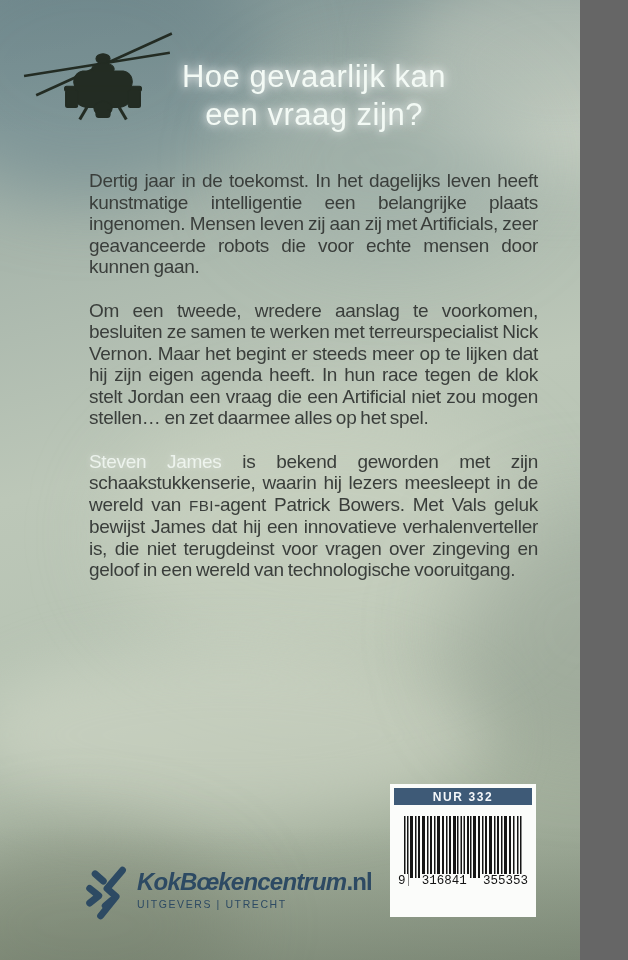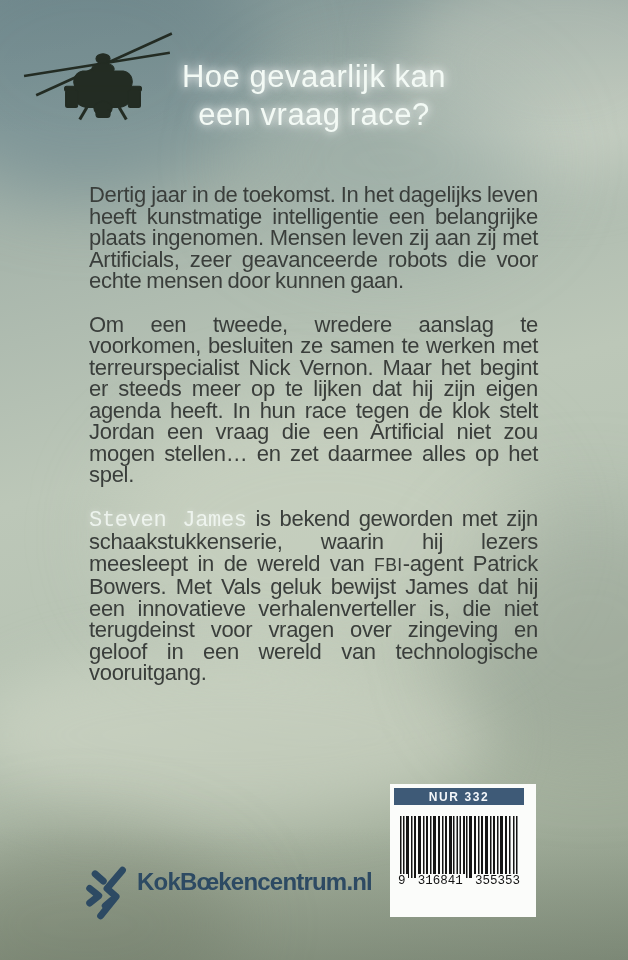--- a/index.html
+++ b/index.html
@@ -1,17 +1,17 @@
 <!DOCTYPE html>
 <html><head>
 <meta charset="utf-8">
 <style>
   html,body{margin:0;padding:0;background:#666;}
   .page{
-    position:relative;width:628px;height:960px;overflow:hidden;
+    position:relative;width:580px;height:960px;overflow:hidden;
     font-family:"Liberation Sans",sans-serif;
     background:
       linear-gradient(165deg,#8da3a4 0%,#a7b5ab 22%,#bcc7b8 45%,#b7c3b3 62%,#a6b29f 82%,#909d8b 100%);
   }
   .cloud{position:absolute;border-radius:50%;filter:blur(30px);pointer-events:none;}
   .c1{left:-90px;top:-70px;width:360px;height:270px;background:rgba(104,132,139,0.55);filter:blur(36px);}
   .c2{left:400px;top:-50px;width:320px;height:230px;background:rgba(212,219,205,0.60);}
   .c3{left:110px;top:400px;width:430px;height:270px;background:rgba(211,217,199,0.45);filter:blur(40px);}
   .c4{left:-30px;top:650px;width:520px;height:170px;background:rgba(216,222,205,0.50);}
   .c5{left:-70px;top:830px;width:310px;height:190px;background:rgba(116,127,108,0.38);filter:blur(38px);}
@@ -21,43 +21,43 @@
     background:linear-gradient(to bottom,rgba(70,92,97,0.18) 0%,transparent 14%,transparent 86%,rgba(78,88,70,0.30) 100%);}
 
   .heli{position:absolute;left:20px;top:28px;width:162px;height:94px;opacity:0.96;filter:blur(0.4px);}
 
   .tagline{position:absolute;left:0;top:58px;width:628px;text-align:center;
     font-size:31px;line-height:38px;font-weight:400;letter-spacing:0.5px;
     color:#f3faf5;
     text-shadow:0 0 9px rgba(255,255,255,0.95),0 0 22px rgba(255,255,255,0.55);}
 
   .copy{position:absolute;left:89px;top:170px;width:449px;
-    font-size:22px;line-height:21.5px;letter-spacing:-0.3px;word-spacing:-1px;
-    color:#3a3e3b;text-align:justify;margin-top:14px;}
+    font-size:19px;line-height:21.5px;letter-spacing:-0.3px;word-spacing:-1px;
+    color:#3a3e3b;text-align:justify;}
   .copy p{margin:0 0 22px 0;}
   .copy p.bio{margin-top:19px;}
-  .author{color:rgba(243,249,245,0.85);text-shadow:0 0 6px rgba(255,255,255,0.45);font-family:Liberation Mono, monospace;}
+  .author{color:rgba(243,249,245,0.85);text-shadow:0 0 6px rgba(255,255,255,0.45);}
   .fbi{font-size:0.80em;letter-spacing:0.4px;}
   .booktitle{}
 
   .barcode-box{position:absolute;left:390px;top:784px;width:146px;height:133px;
-    background:#fbfcfa;box-sizing:border-box;padding:4px 12px 5px 4px;}
+    background:#fbfcfa;box-sizing:border-box;padding:4px 4px 5px 4px;}
   .nur{height:17px;background:#3e5a77;color:#f4f7fa;font-size:12px;font-weight:bold;
     letter-spacing:1.6px;display:flex;align-items:center;justify-content:center;}
   .bars{display:block;margin:11px auto 0 auto;width:126px;height:70px;}
   .digits{display:flex;justify-content:space-between;align-items:flex-end;
     margin:-12px 2px 0 2px;position:relative;
     font-family:"Liberation Mono",monospace;font-size:12.5px;color:#141414;}
   .digits span{background:#fbfcfa;padding:0 2px;}
 
   .publisher{position:absolute;left:86px;top:864px;display:flex;align-items:flex-start;}
   .logo-mark{width:42px;height:58px;margin-right:9px;}
   .brandcol{padding-top:6px;}
   .brand{font-size:24px;line-height:24px;color:#2d4a63;letter-spacing:-0.8px;white-space:nowrap;}
-  .brand .b{font-weight:bold;}
+  .brand .b{font-weight:bold;font-style:italic;}
   .brand .tld{font-weight:700;}
   .pub-tagline{margin-top:4px;font-size:10.5px;letter-spacing:1.6px;color:#2d4a63;font-weight:500;}
 </style>
 </head>
 <body>
 
 <div class="page">
 
   <div class="cloud c1"></div>
   <div class="cloud c2"></div>
@@ -81,21 +81,21 @@
       <rect x="44" y="57" width="76" height="5" rx="2"></rect>
       <rect x="45" y="61" width="12" height="17" rx="2"></rect>
       <rect x="107" y="61" width="12" height="17" rx="2"></rect>
       <path d="M66,78 L59,90" stroke-width="3" fill="none"></path>
       <path d="M98,78 L105,90" stroke-width="3" fill="none"></path>
     </g>
   </svg>
 
   <div class="tagline">
     <div>Hoe gevaarlijk kan</div>
-    <div>een vraag race?</div>
+    <div>een vraag zijn?</div>
   </div>
 
   <div class="copy">
     <p>Dertig jaar in de toekomst. In het dagelijks leven heeft kunstmatige intelligentie een belangrijke plaats ingenomen. Mensen leven zij aan zij met Artificials, zeer geavanceerde robots die voor echte mensen door kunnen gaan.</p>
     <p>Om een tweede, wredere aanslag te voorkomen, besluiten ze samen te werken met terreurspecialist Nick Vernon. Maar het begint er steeds meer op te lijken dat hij zijn eigen agenda heeft. In hun race tegen de klok stelt Jordan een vraag die een Artificial niet zou mogen stellen… en zet daarmee alles op het spel.</p>
     <p class="bio"><span class="author">Steven James</span><span> is bekend geworden met zijn schaakstukken­serie, waarin hij lezers meesleept in de wereld van </span><span class="fbi">FBI</span><span>-agent Patrick Bowers. Met </span><span class="booktitle">Vals geluk</span><span> bewijst James dat hij een innovatieve verhalenverteller is, die niet terugdeinst voor vragen over zingeving en geloof in een wereld van techno­logische vooruitgang.</span></p>
   </div>
 
   <div class="barcode-box">
     <div class="nur">NUR 332</div>
@@ -146,16 +146,17 @@
     <svg class="logo-mark" viewBox="0 0 46 60">
       <g fill="none" stroke="#2d4a63" stroke-width="7.5" stroke-linecap="round" stroke-linejoin="round">
         <path d="M40,5 L23,25 L33,34 L16,55"></path>
         <path d="M10,9 L19,17"></path>
         <path d="M4,25 L14,33 L4,41"></path>
         <path d="M21,44 L28,38"></path>
       </g>
     </svg>
     <div class="brandcol">
       <div class="brand"><span class="b">KokBœkencentrum</span><span class="tld">.nl</span></div>
+      <div class="pub-tagline">UITGEVERS | UTRECHT</div>
     </div>
   </div>
 
 </div>
 
 </body></html>

